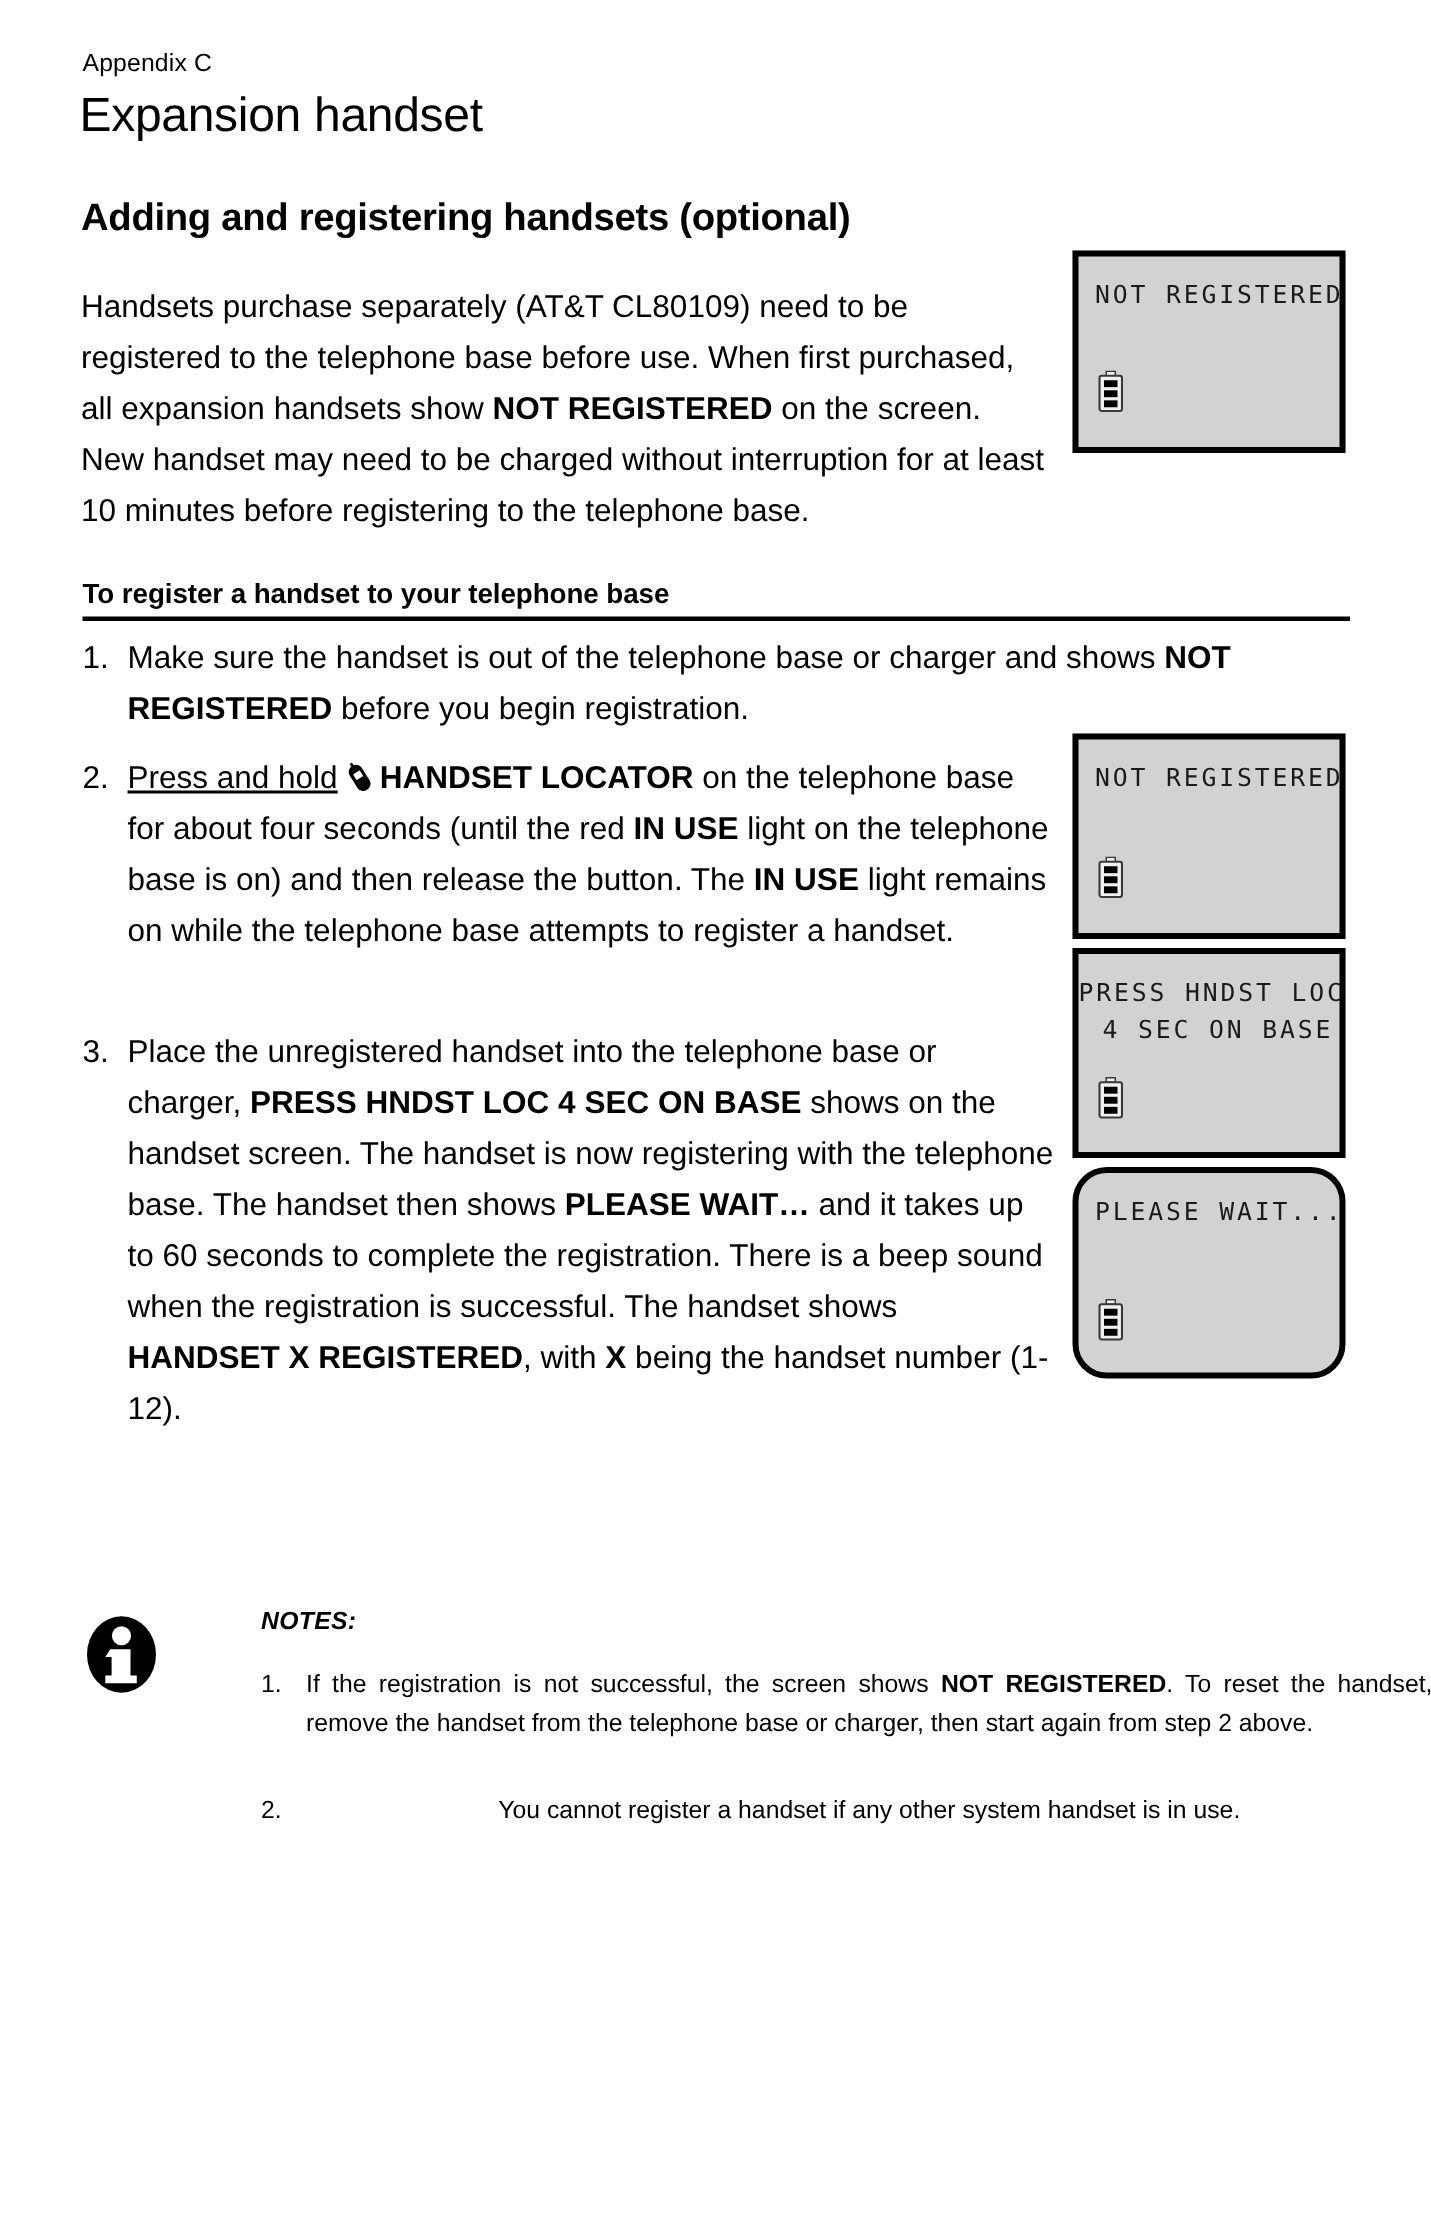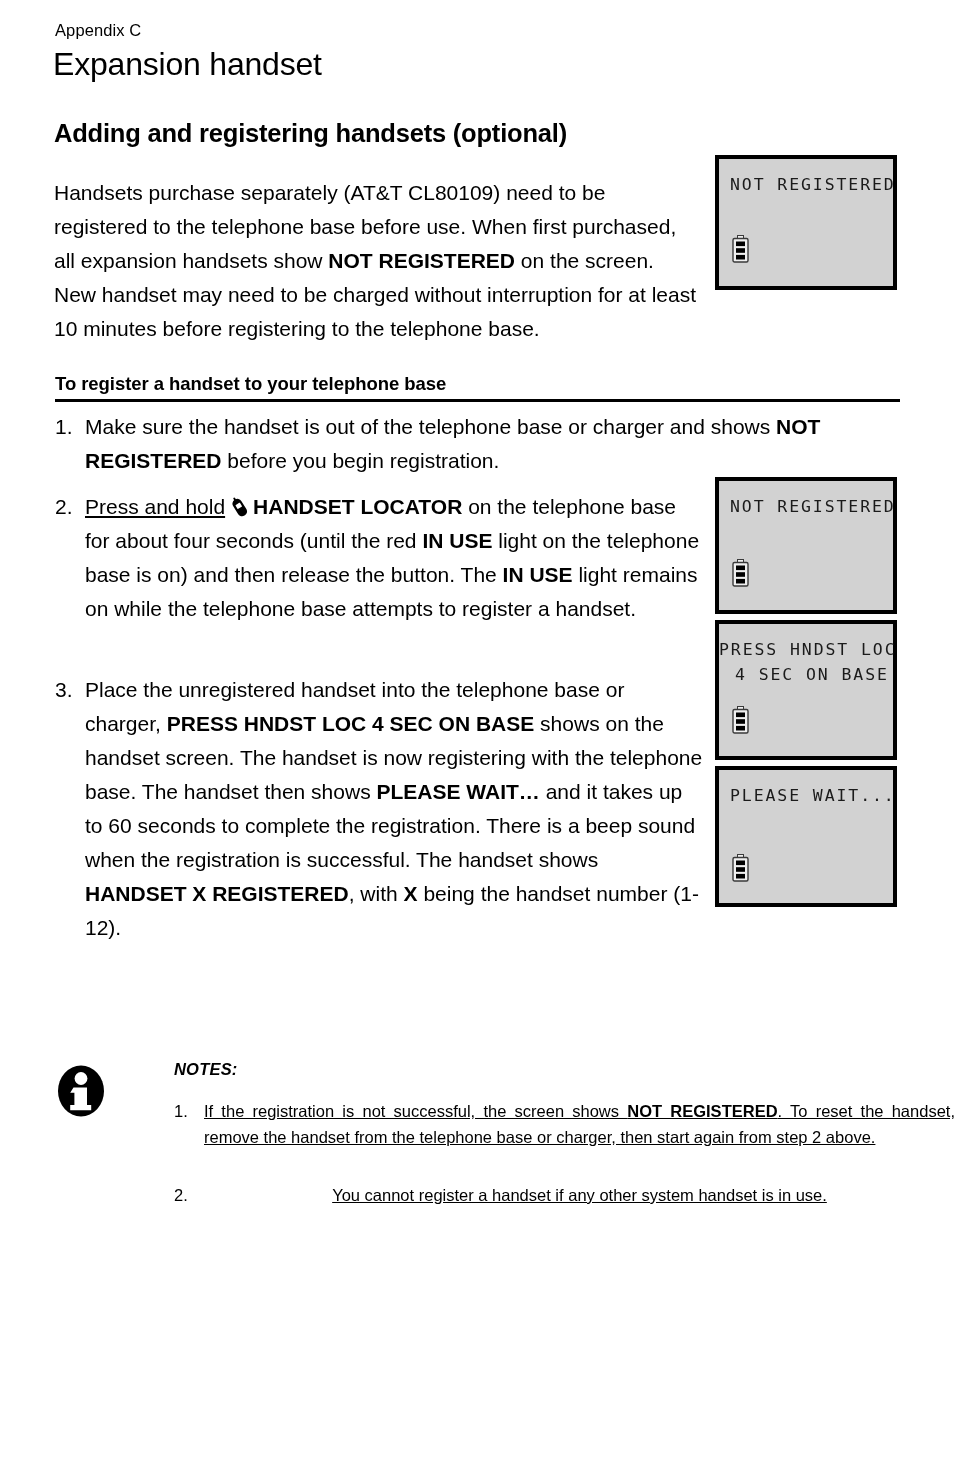--- a/index.html
+++ b/index.html
@@ -10,21 +10,21 @@
   }
   body {
     font-family: "Liberation Sans", sans-serif;
     color: #000000;
     -webkit-font-smoothing: antialiased;
   }
   .page {
     position: relative;
     width: 954px;
     height: 1225px;
-    margin: 0 auto;
+    margin: 12px auto;
     background: #ffffff;
     overflow: hidden;
   }
 
   
   .appendix-label {
     position: absolute;
     left: 55px;
     top: 21px;
     font-size: 16.5px;
@@ -142,21 +142,21 @@
     height: 28px;
   }
   .battery-icon svg { display: block; }
 
   #lcd-1 { left: 715px; top: 155px; width: 182px; height: 135px; }
   #lcd-1 .battery-icon { top: 76px; }
   #lcd-2 { left: 715px; top: 477px; width: 182px; height: 137px; }
   #lcd-2 .battery-icon { top: 78px; }
   #lcd-3 { left: 715px; top: 620px; width: 182px; height: 140px; }
   #lcd-3 .battery-icon { top: 82px; }
-  #lcd-4 { left: 715px; top: 766px; width: 182px; height: 141px; }
+  #lcd-4 { left: 715px; top: 766px; width: 182px; height: 141px; border-radius: 23px; }
   #lcd-4 .battery-icon { top: 84px; }
   #lcd-5 { left: 715px; top: 913px; width: 182px; height: 138px; }
   #lcd-5 .battery-icon { top: 83px; }
 
   
   .notes-block {
     position: absolute;
     left: 55px;
     top: 1058px;
     width: 850px;
@@ -188,21 +188,20 @@
   }
   .note-item .nnum {
     position: absolute;
     left: 0;
     top: 0;
     width: 30px;
   }
   .note-item .ntxt {
     display: block;
     margin-left: 30px;
-    text-decoration: underline;
   }
   #note-1 { top: 40px; }
   #note-2 { top: 124px; }
   #note-2 .ntxt { text-align: center; }
 
   
   .page-number {
     position: absolute;
     left: 0;
     right: 0;

